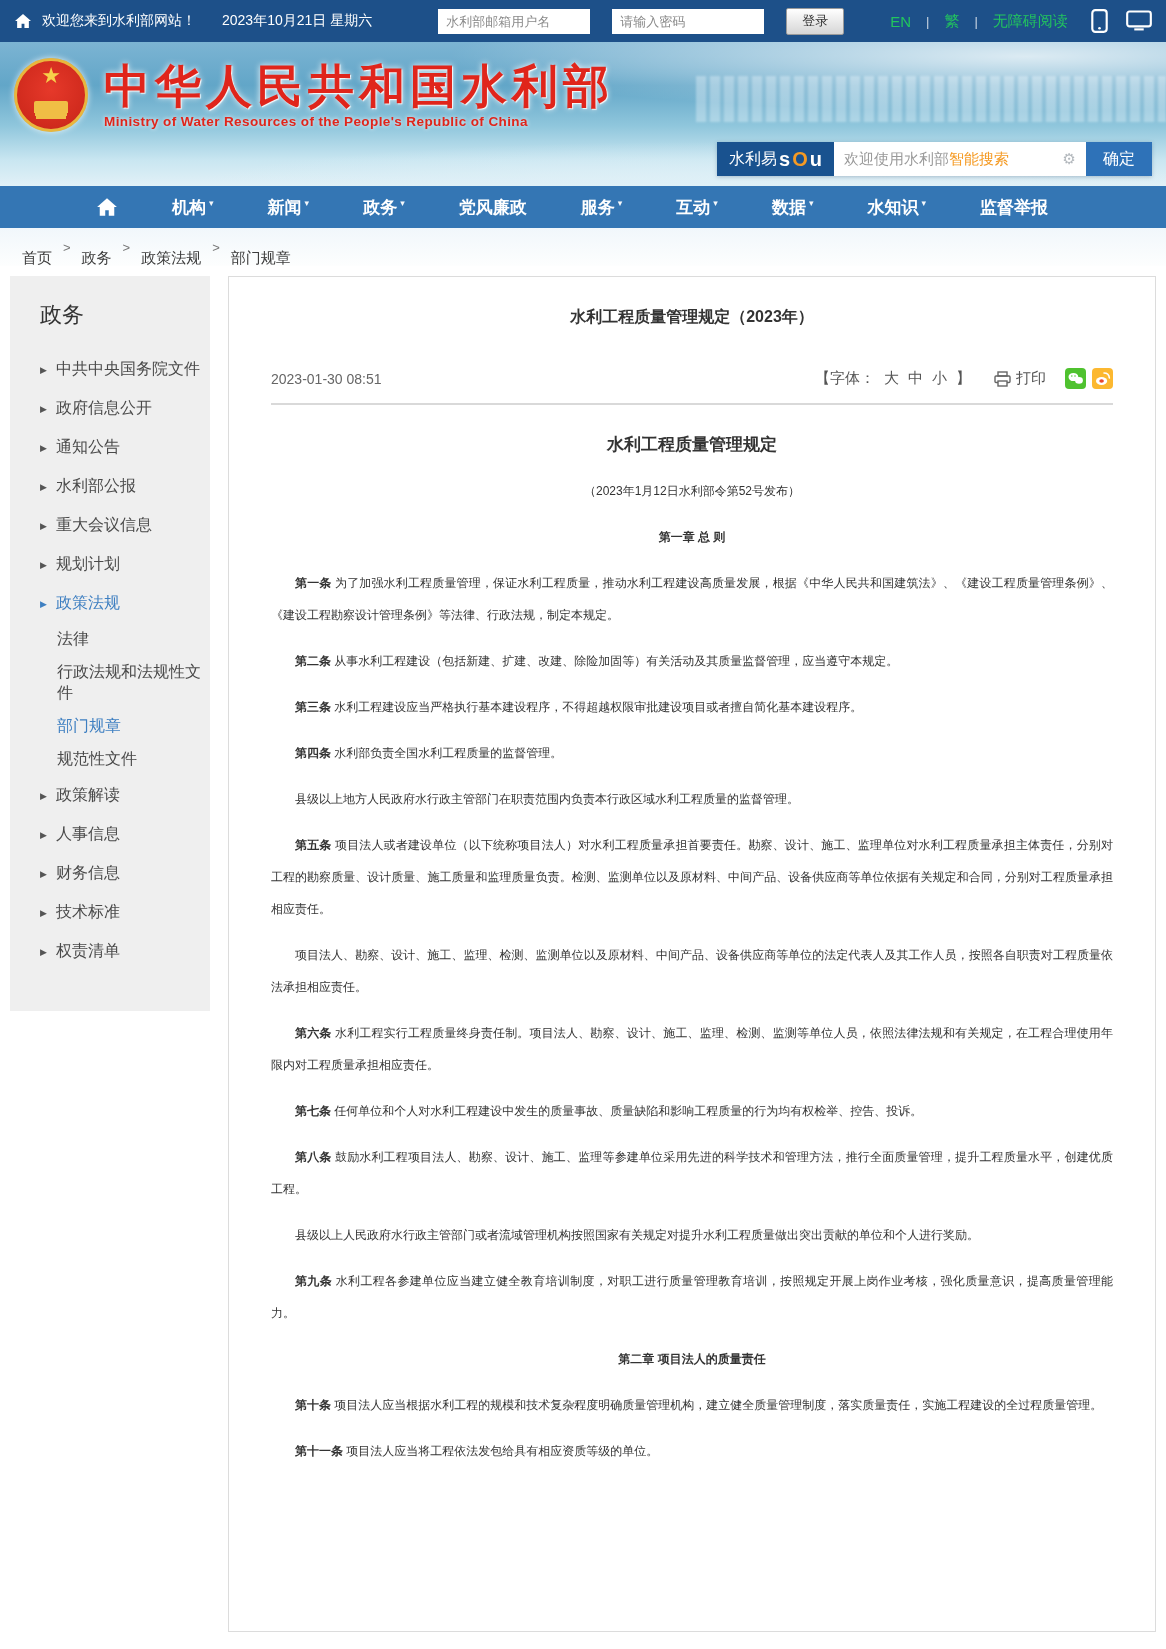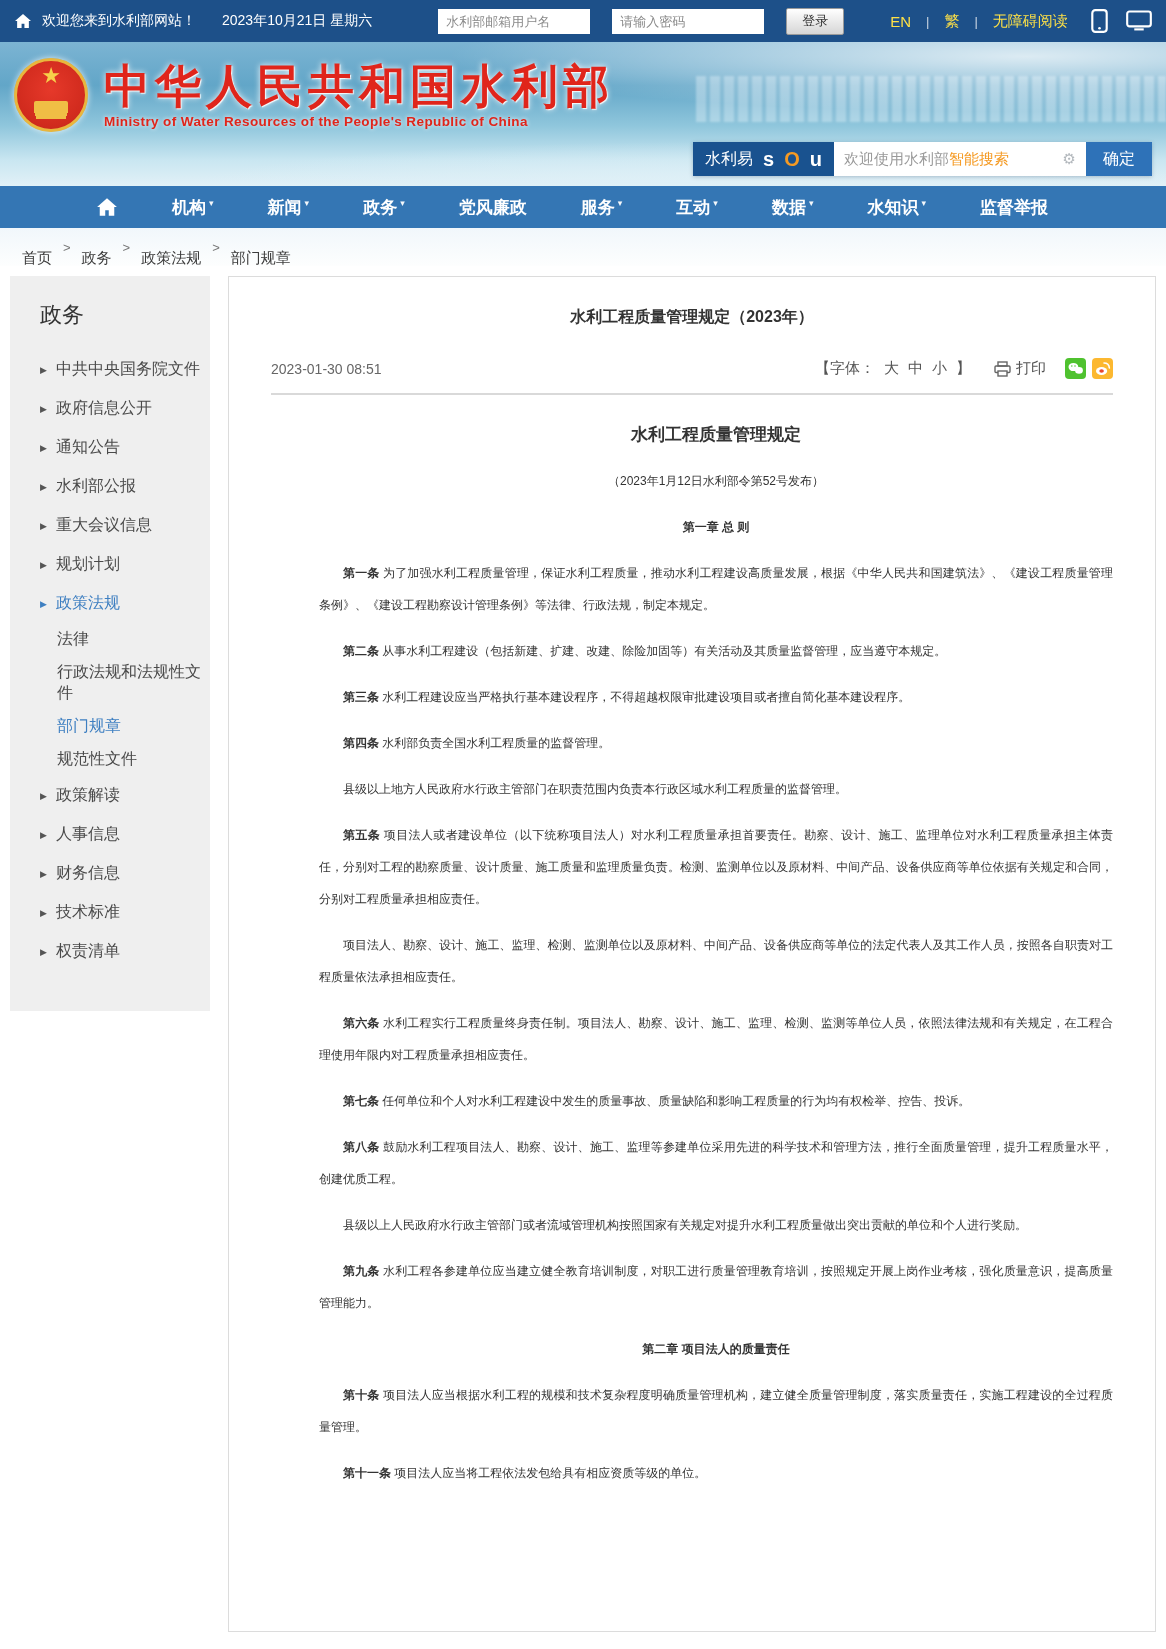--- a/index.html
+++ b/index.html
@@ -24,21 +24,21 @@
     font-size:13px; color:#333; font-family:inherit;
   }
   .tb-input::placeholder { color:#8a8a8a; }
   .login-btn {
     height:27px; padding:0 15px; font-size:13px; color:#333;
     background:linear-gradient(#ffffff,#d6d6d6); border:1px solid #9a9a9a;
     border-radius:2px; cursor:pointer; font-family:inherit;
   }
   .tb-lang { display:flex; align-items:center; gap:15px; margin-left:46px; font-size:15px; }
   .tb-lang .sep { opacity:.75; font-size:13px; }
-  .tb-lang a { color:#fde047; text-decoration:none; }
+  .tb-lang a { color:#22c55e; text-decoration:none; }
   .tb-devices { margin-left:auto; display:flex; align-items:center; gap:18px; }
 
   
   .banner {
     height:144px; position:relative; overflow:hidden;
     background:
       radial-gradient(90% 70% at 88% 10%, rgba(255,255,255,.75) 0%, rgba(255,255,255,0) 55%),
       radial-gradient(70% 55% at 60% 105%, #dff0f7 0%, rgba(223,240,247,0) 65%),
       linear-gradient(180deg,#7cb4d3 0%, #62a6c8 30%, #8fc6dc 58%, #c9e6f1 82%, #e2f1f7 100%);
   }
@@ -64,21 +64,21 @@
     font-size:46px; font-weight:bold; color:#e0251b; letter-spacing:5px; line-height:1.1;
     text-shadow:0 0 6px rgba(255,255,255,.95), 1px 1px 1px rgba(255,255,255,.9);
   }
   .site-en {
     margin-top:3px; font-size:13.5px; font-weight:bold; color:#e0251b; letter-spacing:.4px;
     text-shadow:0 0 4px rgba(255,255,255,.95);
   }
   .search-row { position:absolute; right:14px; bottom:10px; display:flex; height:34px;
     box-shadow:0 1px 4px rgba(0,40,80,.25); }
   .sou-brand {
-    background:#19528f; color:#fff; display:flex; align-items:center; padding:0 12px; gap:10px;
+    background:#19528f; color:#fff; display:flex; align-items:center; padding:0 12px; gap:2px;
   }
   .sou-cn { font-size:16px; }
   .sou-latin { font-weight:bold; font-size:20px; line-height:1; }
   .sou-latin.orange { color:#f59a23; }
   .search-input {
     width:252px; background:#fff; display:flex; align-items:center; padding:0 10px; font-size:15px;
     cursor:text;
   }
   .ph-gray { color:#9a9a9a; }
   .ph-orange { color:#f59a23; }
@@ -120,28 +120,28 @@
   .side-item .tri { font-size:9px; color:#555; flex:0 0 auto; }
   .side-item.sub { padding:6px 8px 6px 47px; }
   .side-item.active { color:#3e7fc1; }
   .side-item.active .tri { color:#3e7fc1; }
 
   .panel {
     flex:1; margin-left:18px; border:1px solid #dcdcdc; background:#fff;
     padding:30px 42px 90px; min-height:1356px;
   }
   .art-title { text-align:center; font-size:16px; font-weight:bold; color:#333; }
-  .meta { display:flex; align-items:center; margin-top:30px; font-size:14px; color:#666; }
+  .meta { display:flex; align-items:center; margin-top:40px; font-size:14px; color:#666; }
   .meta-right { margin-left:auto; display:flex; align-items:center; gap:9px; font-size:15px; color:#555; }
   .fsz { cursor:pointer; }
   .print-btn { display:flex; align-items:center; gap:5px; margin-left:14px; cursor:pointer; color:#555; }
   .share { display:flex; align-items:center; gap:6px; margin-left:10px; }
   .share svg { display:block; cursor:pointer; }
   .divider { height:2px; background:#d9d9d9; margin-top:14px; }
-  .doc { margin-top:24px;margin-left:48px; }
+  .doc { margin-top:24px; }
   .block { font-size:12px; line-height:32px; margin:14px 0; text-align:justify; color:#333; }
   .block.center { text-align:center; }
   .block.doc-title { font-weight:bold; font-size:17px; }
   .block.chapter { font-weight:bold; }
   .block.para { text-indent:2em; }
 </style>
 </head>
 <body>
 
 <div class="topbar">

